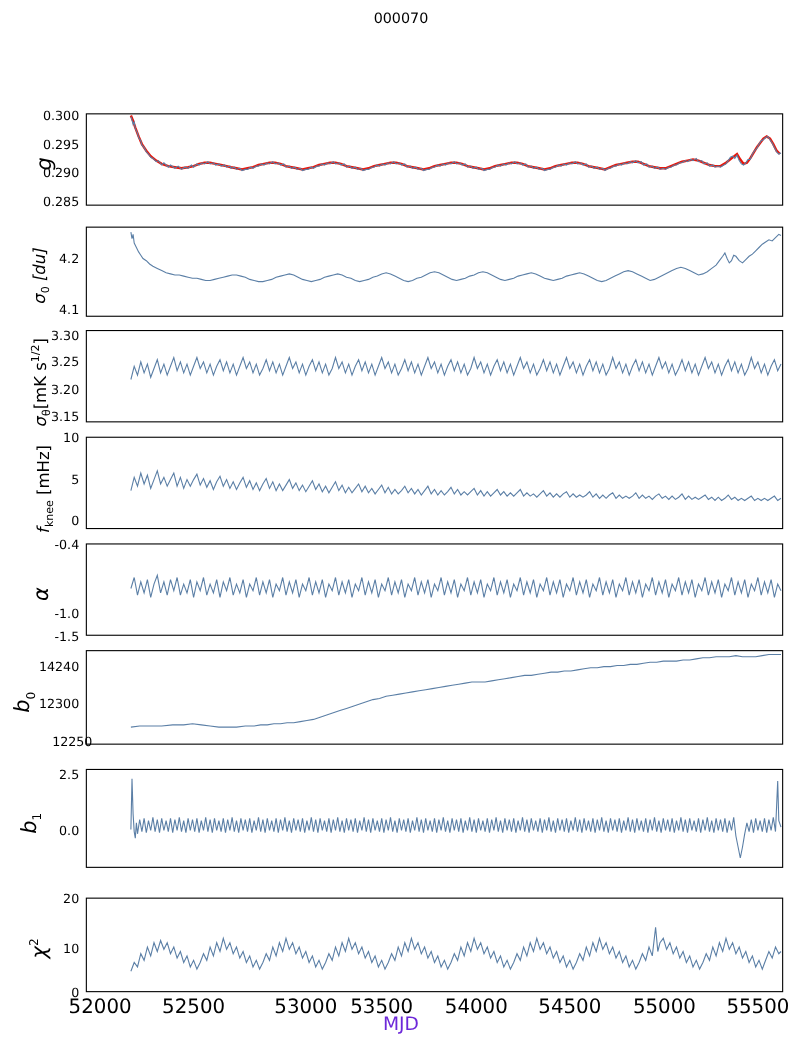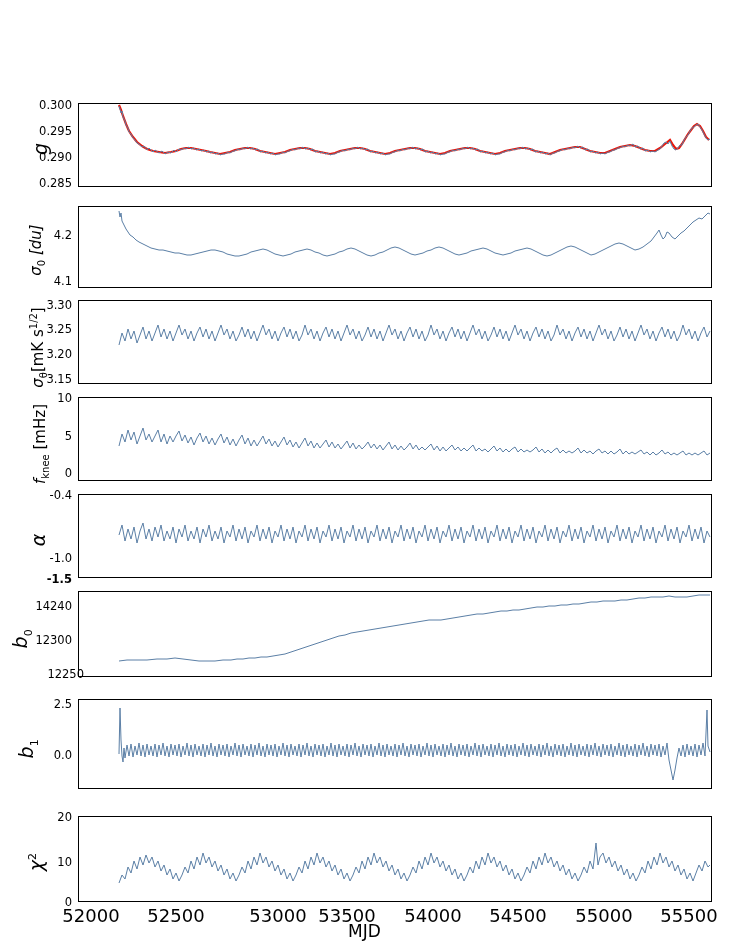--- a/index.html
+++ b/index.html
@@ -4,27 +4,28 @@
 <style>
   html,body{margin:0;padding:0;background:#ffffff;}
   body{width:729px;height:944px;font-family:"DejaVu Sans","Liberation Sans",sans-serif;color:#000;}
   #root{position:relative;width:729px;height:944px;overflow:hidden;}
   #title{position:absolute;top:10px;left:0;width:729px;text-align:center;font-size:13px;color:#000;}
   .panel{position:absolute;border:1px solid #000;box-sizing:border-box;background:#fff;}
   .panel svg{display:block;}
   .ylab{position:absolute;font-style:italic;font-size:17px;color:#000;text-align:center;}
   .ytick{position:absolute;font-size:11.5px;color:#000;text-align:right;white-space:nowrap;}
   .xtick{position:absolute;font-size:18px;color:#000;text-align:center;white-space:nowrap;}
-  #xlabel{position:absolute;font-size:17px;color:#000000;text-align:center;width:100%;}
+  #xlabel{position:absolute;font-size:17px;color:#6d28d9;text-align:center;width:100%;}
 </style>
 </head>
 <body>
 
 <div id="root">
 
+  <div id="title">000070</div>
 
   <div class="panel" style="left:78px;top:103px;width:634px;height:84px;">
     <svg width="632" height="82" viewBox="0 0 632 82" preserveAspectRatio="none">
       <g fill="none" stroke="#e8180c" stroke-width="2.2">
         <path d="M40,1 L42,6 L44,12 L47,20 L50,27 L54,33 L58,38 L63,42 L68,45 L74,47 L80,48 L86,49 L92,48 L97,47 L102,45 L107,44 L112,44 L117,45 L122,46 L127,47 L131,48 L136,49 L141,50 L146,49 L151,48 L156,46 L161,45 L166,44 L171,44 L176,45 L181,47 L186,48 L191,49 L196,50 L201,49 L206,48 L211,46 L216,45 L221,44 L226,44 L231,45 L236,47 L241,48 L246,49 L251,50 L256,49 L261,47 L266,46 L271,45 L276,44 L281,44 L286,45 L291,47 L296,48 L301,49 L306,50 L311,49 L316,47 L321,46 L326,45 L331,44 L336,44 L341,45 L346,47 L351,48 L356,49 L361,50 L366,49 L371,47 L376,46 L381,45 L386,44 L391,44 L396,45 L401,47 L406,48 L411,49 L416,50 L421,49 L426,47 L431,46 L436,45 L441,44 L446,44 L451,45 L456,47 L461,48 L466,49 L471,50 L476,48 L481,46 L486,45 L491,44 L496,43 L501,43 L506,45 L511,47 L516,48 L521,49 L526,49 L531,47 L536,45 L541,43 L546,42 L551,41 L556,42 L561,44 L566,46 L571,47 L576,47 L581,44 L586,40 L591,36 L594,41 L597,45 L600,44 L603,40 L606,35 L609,30 L612,26 L615,22 L618,20 L621,22 L624,27 L627,33 L630,36"></path>
       </g>
       <g fill="none" stroke="#5b7fa6" stroke-width="1">
         <path d="M40,2 L41,5 L42,9 L43,7 L44,13 L46,17 L47,21 L49,24 L50,28 L52,30 L54,34 L56,36 L58,39 L60,40 L63,43 L65,42 L68,46 L70,44 L74,48 L76,46 L80,49 L83,47 L86,50 L89,48 L92,49 L95,46 L97,48 L100,45 L102,46 L105,44 L107,45 L110,43 L112,45 L115,44 L117,46 L120,45 L122,47 L125,46 L127,48 L130,47 L131,49 L134,48 L136,50 L139,49 L141,51 L144,50 L146,50 L149,48 L151,49 L154,47 L156,47 L159,45 L161,46 L164,44 L166,45 L169,43 L171,45 L174,44 L176,46 L179,45 L181,48 L184,47 L186,49 L189,48 L191,50 L194,49 L196,51 L199,50 L201,50 L204,48 L206,49 L209,47 L211,47 L214,45 L216,46 L219,44 L221,45 L224,43 L226,45 L229,44 L231,46 L234,45 L236,48 L239,47 L241,49 L244,48 L246,50 L249,49 L251,51 L254,50 L256,50 L259,48 L261,48 L264,46 L266,47 L269,45 L271,46 L274,44 L276,45 L279,43 L281,45 L284,44 L286,46 L289,45 L291,48 L294,47 L296,49 L299,48 L301,50 L304,49 L306,51 L309,50 L311,50 L314,48 L316,48 L319,46 L321,47 L324,45 L326,46 L329,44 L331,45 L334,43 L336,45 L339,44 L341,46 L344,45 L346,48 L349,47 L351,49 L354,48 L356,50 L359,49 L361,51 L364,50 L366,50 L369,48 L371,48 L374,46 L376,47 L379,45 L381,46 L384,44 L386,45 L389,43 L391,45 L394,44 L396,46 L399,45 L401,48 L404,47 L406,49 L409,48 L411,50 L414,49 L416,51 L419,50 L421,50 L424,48 L426,48 L429,46 L431,47 L434,45 L436,46 L439,44 L441,45 L444,43 L446,45 L449,44 L451,46 L454,45 L456,48 L459,47 L461,49 L464,48 L466,50 L469,49 L471,51 L474,49 L476,49 L479,47 L481,47 L484,45 L486,46 L489,44 L491,45 L494,43 L496,44 L499,42 L501,44 L504,43 L506,46 L509,45 L511,48 L514,47 L516,49 L519,48 L521,50 L524,49 L526,50 L529,48 L531,48 L534,46 L536,46 L539,44 L541,44 L544,42 L546,43 L549,41 L551,42 L554,40 L556,43 L559,42 L561,45 L564,44 L566,47 L569,46 L571,48 L574,47 L576,48 L579,46 L581,45 L583,42 L585,39 L587,38 L589,40 L591,37 L593,42 L595,45 L597,46 L599,44 L601,41 L603,41 L605,36 L607,33 L609,31 L611,27 L613,24 L615,23 L617,21 L619,20 L621,23 L623,26 L625,30 L627,34 L629,36 L631,35"></path>
       </g>
     </svg>
@@ -123,21 +124,21 @@
   <div class="ytick" style="left:10px;top:322px;width:62px;">3.25</div>
   <div class="ytick" style="left:10px;top:347px;width:62px;">3.20</div>
   <div class="ytick" style="left:10px;top:372px;width:62px;">3.15</div>
 
   <div class="ytick" style="left:10px;top:391px;width:62px;">10</div>
   <div class="ytick" style="left:10px;top:429px;width:62px;">5</div>
   <div class="ytick" style="left:10px;top:466px;width:62px;">0</div>
 
   <div class="ytick" style="left:10px;top:488px;width:62px;">-0.4</div>
   <div class="ytick" style="left:10px;top:530px;width:62px;margin-top:21px;">-1.0</div>
-  <div class="ytick" style="left:10px;top:572px;width:62px;font-weight:bold;">-1.5</div>
+  <div class="ytick" style="left:10px;top:572px;width:62px;">-1.5</div>
 
   <div class="ytick" style="left:10px;top:599px;width:62px;">14240</div>
   <div class="ytick" style="left:10px;top:633px;width:62px;">12300</div>
   <div class="ytick" style="left:22px;top:667px;width:62px;">12250</div>
 
   <div class="ytick" style="left:10px;top:697px;width:62px;">2.5</div>
   <div class="ytick" style="left:10px;top:748px;width:62px;">0.0</div>
 
   <div class="ytick" style="left:10px;top:810px;width:62px;">20</div>
   <div class="ytick" style="left:10px;top:855px;width:62px;">10</div>

